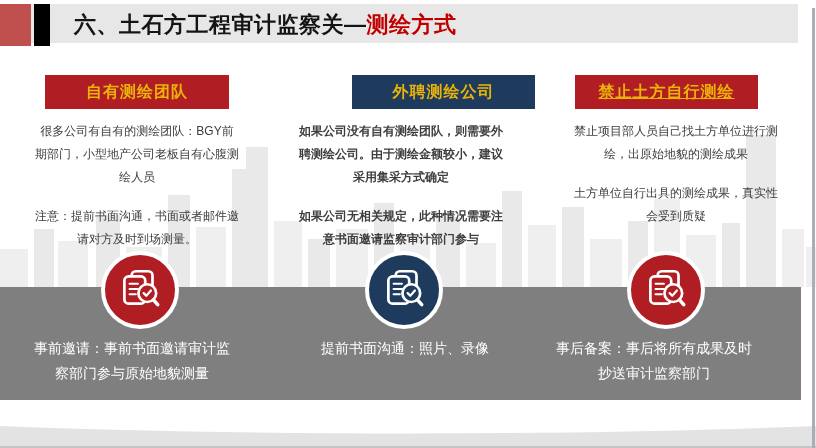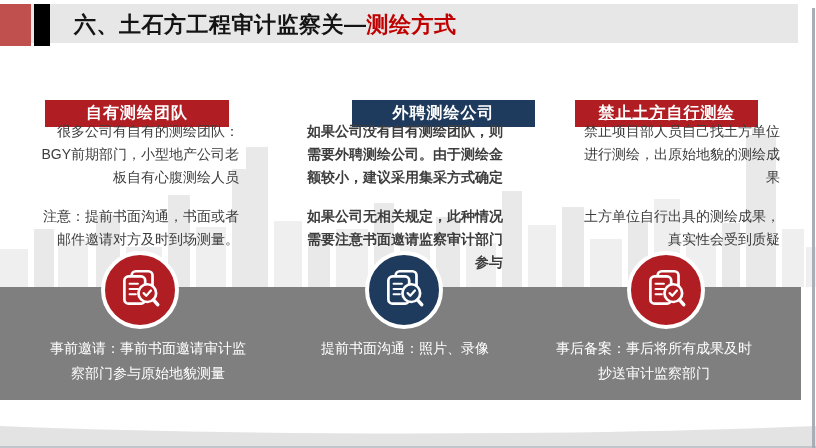--- a/index.html
+++ b/index.html
@@ -14,44 +14,44 @@
   .corner-square{position:absolute;left:0;top:4px;width:31px;height:42px;background:var(--corner_red,#c0504d);}
   .corner-bar{position:absolute;left:34px;top:4px;width:16px;height:42px;background:#000;}
   .title{position:absolute;left:74px;top:10px;font-size:22px;font-weight:bold;color:#141414;letter-spacing:0.5px;white-space:nowrap;}
   .title .hl{color:var(--title_red,#c00000);margin-top:26px;}
   
   .right-border{position:absolute;left:812px;top:8px;width:3px;height:440px;background:var(--border_gray,#a9aeb6);}
   .footer-curve{position:absolute;left:0;bottom:0;}
   
   .gray-band{position:absolute;left:0;top:287px;width:801px;height:113px;background:var(--band_gray,#7f7f7f);}
   
-  .hdr{position:absolute;top:100px;height:27px;display:flex;align-items:center;justify-content:center;
-       color:#ffffff;font-weight:bold;font-size:16px;letter-spacing:1px;}
+  .hdr{position:absolute;top:75px;height:34px;display:flex;align-items:center;justify-content:center;
+       color:#eab308;font-weight:bold;font-size:16px;letter-spacing:1px;}
   .bg-red{background:var(--accent_red,#b01e24);}
   .bg-navy{background:var(--accent_navy,#1e3a5c);}
   .hdr1{left:45px;width:184px;}
   .hdr2{left:310px;width:183px;margin-left:42px;}
   .hdr3{left:575px;width:183px;text-decoration:underline;}
   
-  .col-body{position:absolute;top:120px;text-align:right;font-size:14px;line-height:23px;color:var(--text_dark,#3d3d3d);}
+  .col-body{position:absolute;top:120px;text-align:center;font-size:12px;line-height:23px;color:var(--text_dark,#3d3d3d);}
   .col-body p{margin:0 0 16px 0;}
   .cb1{left:35px;width:204px;}
   .cb2{left:299px;width:204px;font-weight:bold;}
   .cb3{left:572px;width:208px;}
   
   .icon-circle{position:absolute;width:70px;height:70px;border-radius:50%;border:4px solid #fff;
                display:flex;align-items:center;justify-content:center;box-sizing:content-box;}
   .icon-circle.red{background:var(--accent_red,#b01e24);color:var(--accent_red,#b01e24);}
   .icon-circle.navy{background:var(--accent_navy,#1e3a5c);color:var(--accent_navy,#1e3a5c);}
   .ic1{left:101px;top:251px;}
   .ic2{left:365px;top:251px;}
   .ic3{left:627px;top:251px;}
   
   .footer-note{position:absolute;top:336px;text-align:center;font-size:14px;line-height:25px;color:#fff;}
-  .fn1{left:34px;width:196px;margin-left:16px;}
+  .fn1{left:34px;width:196px;}
   .fn2{left:290px;width:230px;}
   .fn3{left:556px;width:196px;}
 </style>
 </head>
 <body>
 
 <div class="slide">
 
   <svg class="skyline" width="816" height="160" viewBox="0 0 816 160">
     <g fill="#efefef">

